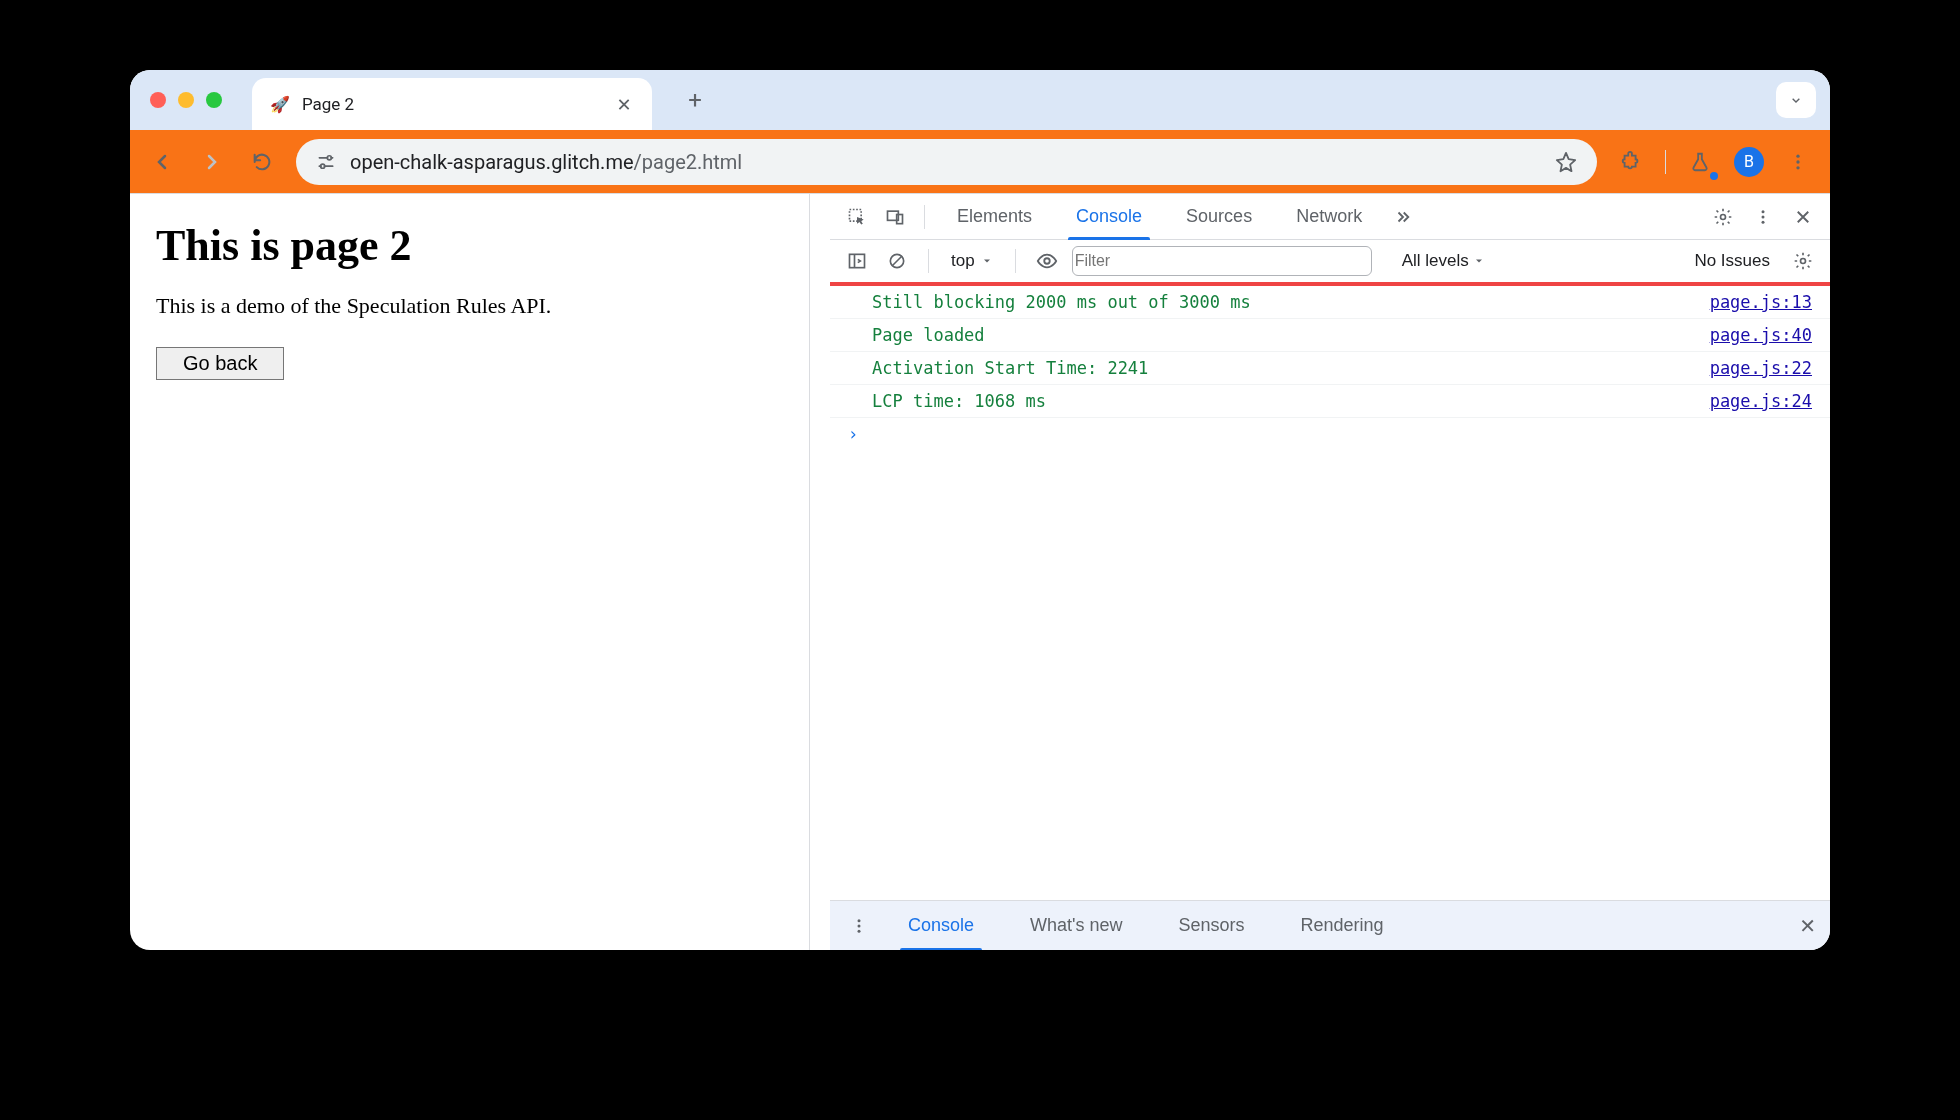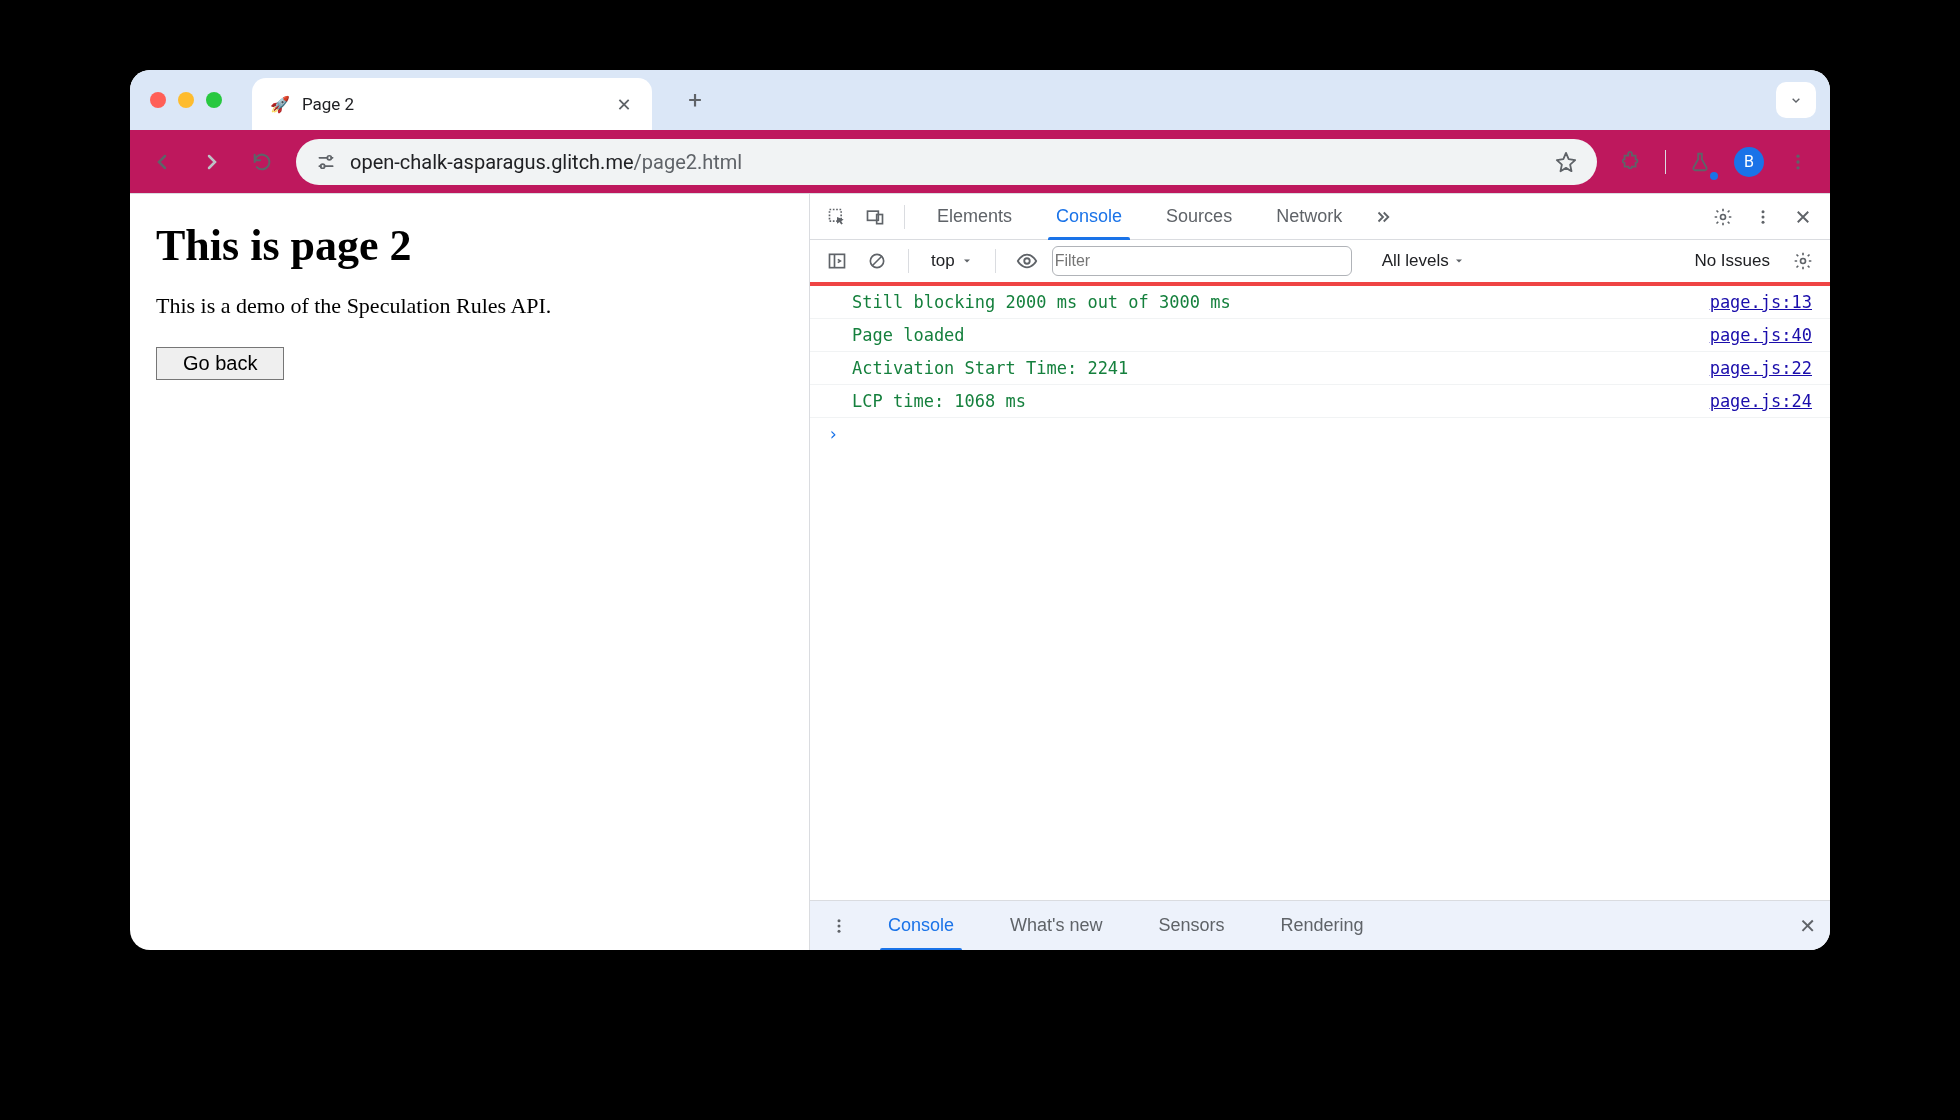--- a/index.html
+++ b/index.html
@@ -54,21 +54,21 @@
 .spacer { flex: 1; }
 .tabs-dropdown {
   background: #fff;
   border-radius: 10px;
   width: 40px; height: 36px;
   display: flex; align-items: center; justify-content: center;
   color: #5f6368;
 }
 .toolbar {
   height: 64px;
-  background: #be185d;
+  background: #f97316;
   border-bottom: 1px solid #dadce0;
   display: flex;
   align-items: center;
   padding: 0 16px;
   gap: 18px;
 }
 .nav-btn { width: 32px; height: 32px; display:flex; align-items:center; justify-content:center; color:#5f6368; cursor:pointer; }
 .nav-btn.disabled { color: #bdc1c6; }
 .omnibox {
   flex: 1;
@@ -79,21 +79,21 @@
   align-items: center;
   padding: 0 20px;
   gap: 14px;
   font-size: 20px;
   color: #202124;
 }
 .omnibox .site-chip { display:flex; align-items:center; gap:4px; }
 .url-dim { color: #5f6368; }
 .url-dark { color: #202124; }
 .star-icon { margin-left: auto; color:#5f6368; }
-.content-area { flex: 1; display: flex; overflow: hidden; }
+.content-area { flex: 1; display: flex; overflow: hidden; gap: 20px; }
 .page-panel {
   width: 680px;
   padding: 26px 26px;
   border-right: 1px solid #dadce0;
   font-family: "Times New Roman", serif;
 }
 .page-h1 { font-size: 44px; font-weight: bold; margin-bottom: 22px; }
 .page-p { font-size: 22px; margin-bottom: 28px; }
 .go-back-btn {
   font-family: -apple-system, sans-serif;

